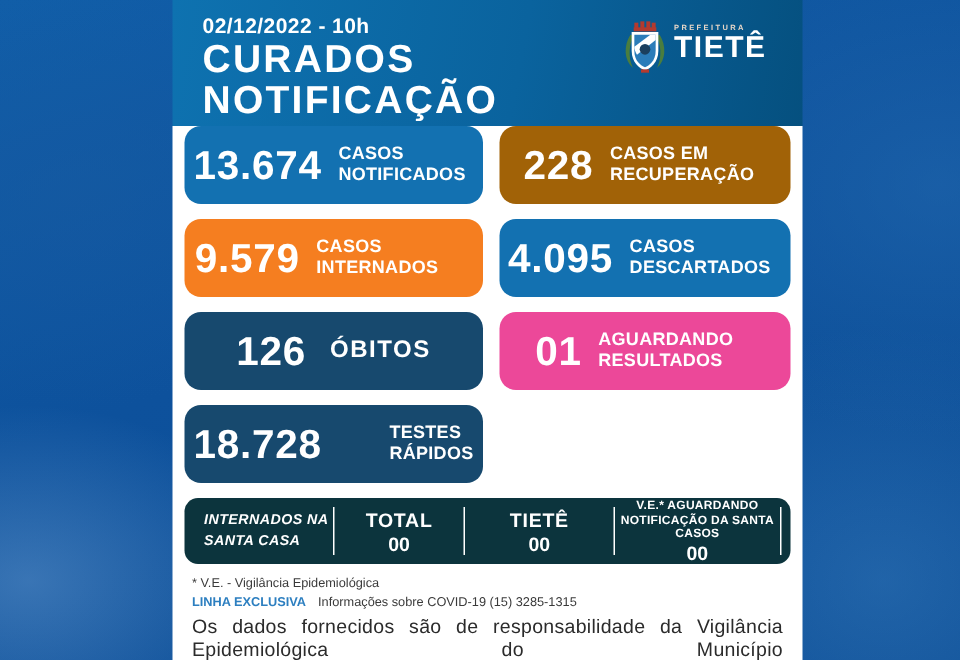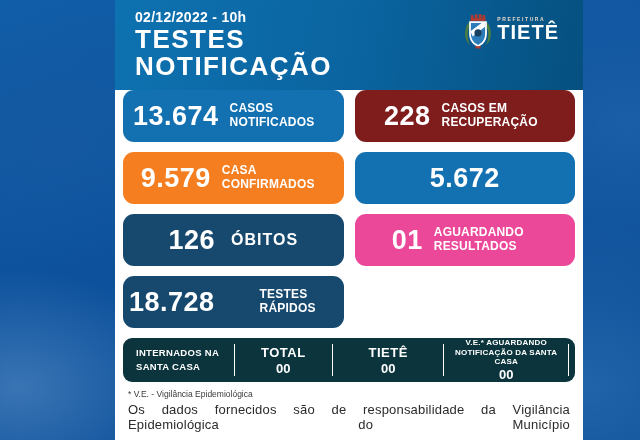--- a/index.html
+++ b/index.html
@@ -11,21 +11,21 @@
       radial-gradient(ellipse 260px 180px at 3% 88%, rgba(140,185,230,0.35), transparent 65%),
       radial-gradient(ellipse 320px 240px at 98% 28%, rgba(35,105,175,0.55), transparent 70%),
       radial-gradient(ellipse 300px 260px at 92% 88%, rgba(80,150,210,0.30), transparent 65%),
       radial-gradient(ellipse 260px 200px at 8% 30%, rgba(25,90,160,0.45), transparent 70%),
       linear-gradient(160deg, #115ea8 0%, #0d519c 45%, #0c4d95 100%);
   }
 
   .panel {
     position: absolute;
     left: 115px; top: 0;
-    width: 468px; height: 440px;
+    width: 420px; height: 440px;
     display: flex; flex-direction: column;
   }
 
   
   .header {
     height: 90px;
     background: linear-gradient(100deg, #0e72b0 0%, #0a639e 55%, #05507f 100%);
     display: flex;
     justify-content: space-between;
     align-items: flex-start;
@@ -76,21 +76,21 @@
     display: flex;
     align-items: stretch;
     overflow: hidden;
   }
   .t-col { display: flex; flex-direction: column; justify-content: center; align-items: center; text-align: center; }
   .t-col1 { width: 25%; align-items: flex-start; text-align: left; padding-left: 13px; }
   .t-col2 { width: 22%; }
   .t-col3 { width: 25%; }
   .t-col4 { width: 28%; }
   .t-divider { width: 1px; background: #ffffff; margin: 6px 0; }
-  .t-rowlabel { font-size: 9.5px; font-weight: 700; line-height: 1.5; letter-spacing: .3px; }
+  .t-rowlabel { font-size: 9.5px; font-weight: 700; line-height: 1.5; letter-spacing: .3px; font-style: italic; }
   .t-head { font-size: 13px; font-weight: 700; letter-spacing: .5px; }
   .t-head-small { font-size: 8px; font-weight: 700; line-height: 1.2; letter-spacing: .2px; }
   .t-val { font-size: 13px; font-weight: 700; margin-top: 1px; }
   .t-col4 .t-val { margin-top: 0; }
   .t-endtick { width: 1px; background: #ffffff; margin: 6px 6px 6px 0; }
 
   
   .footer { padding: 7px 5px 0 5px; color: #3a3a3a; }
   .foot-note { font-size: 8.5px; margin-bottom: 3px; }
   .foot-line { font-size: 8.5px; margin-bottom: 4px; }
@@ -104,21 +104,21 @@
   }
 </style>
 </head>
 <body>
 
 <div class="panel">
 
   <div class="header">
     <div>
       <div class="header-date">02/12/2022 - 10h</div>
-      <div class="header-title">TESTES</div>
+      <div class="header-title">CURADOS</div>
       <div class="header-title">NOTIFICAÇÃO</div>
     </div>
     <div class="logo">
       <span>
         <svg width="32" height="38" viewBox="0 0 36 42">
           <path d="M7 11 C2 19 2 30 9 36 C5 28 6 17 10 12 Z" fill="#4a7d3f"></path>
           <path d="M29 11 C34 19 34 30 27 36 C31 28 30 17 26 12 Z" fill="#4a7d3f"></path>
           <rect x="10" y="2" width="3" height="4" fill="#b43a2e"></rect>
           <rect x="14.5" y="1" width="3" height="5" fill="#b43a2e"></rect>
           <rect x="19" y="1" width="3" height="5" fill="#b43a2e"></rect>
@@ -138,30 +138,31 @@
     </div>
   </div>
 
   <div class="body">
 
     <div class="grid">
       <div class="card" style="background: rgb(19, 113, 177);">
         <div class="card-value">13.674</div>
         <div class="card-label">CASOS NOTIFICADOS</div>
       </div>
-      <div class="card" style="background: #7f1d1d;">
+      <div class="card" style="background: #a16207;">
         <div class="card-value">228</div>
         <div class="card-label">CASOS EM RECUPERAÇÃO</div>
       </div>
       <div class="card" style="background: rgb(245, 126, 32);">
         <div class="card-value">9.579</div>
-        <div class="card-label">CASA CONFIRMADOS</div>
+        <div class="card-label">CASOS INTERNADOS</div>
       </div>
       <div class="card" style="background: rgb(19, 113, 177);">
-        <div class="card-value">5.672</div>
+        <div class="card-value">4.095</div>
+        <div class="card-label">CASOS DESCARTADOS</div>
       </div>
       <div class="card big-label" style="background: rgb(23, 73, 110); gap: 16px;">
         <div class="card-value">126</div>
         <div class="card-label">ÓBITOS</div>
       </div>
       <div class="card" style="background: #ec4899;">
         <div class="card-value">01</div>
         <div class="card-label">AGUARDANDO RESULTADOS</div>
       </div>
       <div class="card" style="background: rgb(23, 73, 110); gap: 45px;">
@@ -179,25 +180,28 @@
         <div class="t-head">TOTAL</div>
         <div class="t-val">00</div>
       </div>
       <div class="t-divider"></div>
       <div class="t-col t-col3">
         <div class="t-head">TIETÊ</div>
         <div class="t-val">00</div>
       </div>
       <div class="t-divider"></div>
       <div class="t-col t-col4">
-        <div class="t-head-small">V.E.* AGUARDANDO NOTIFICAÇÃO DA SANTA CASA</div>
+        <div class="t-head-small">V.E.* AGUARDANDO NOTIFICAÇÃO DA SANTA CASOS</div>
         <div class="t-val">00</div>
       </div>
       <div class="t-endtick"></div>
     </div>
 
     <div class="footer">
       <div class="foot-note">* V.E. - Vigilância Epidemiológica</div>
+      <div class="foot-line">
+        <span class="foot-label" style="color: rgb(45, 127, 192);">LINHA EXCLUSIVA</span><span>Informações sobre COVID-19  (15) 3285-1315</span>
+      </div>
       <div class="foot-disclaimer">Os dados fornecidos são de responsabilidade da Vigilância Epidemiológica do Município</div>
     </div>
 
   </div>
 </div>
 
 </body></html>

